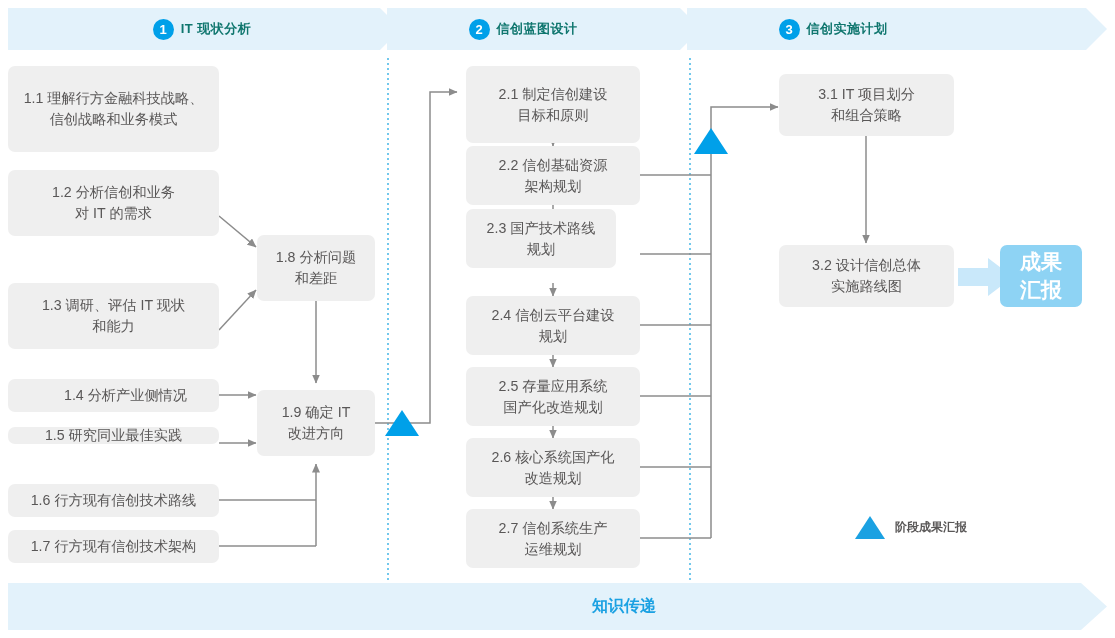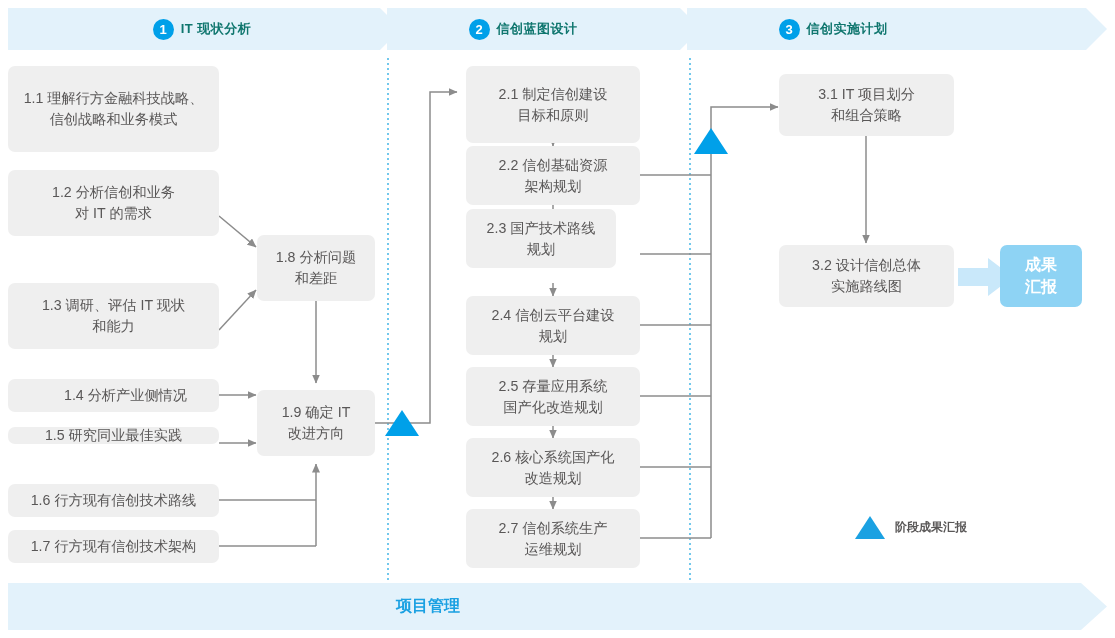--- a/index.html
+++ b/index.html
@@ -25,21 +25,21 @@
 
   
   .node{position:absolute;background:#efefef;border-radius:7px;display:flex;
         align-items:center;justify-content:center;text-align:center;
         color:#595757;font-size:14.2px;line-height:1.45;padding:0 8px;
         box-sizing:border-box;white-space:pre-line;}
 
   
   #result-box{position:absolute;background:#8ed3f4;border-radius:7px;display:flex;
               align-items:center;justify-content:center;text-align:center;
-              color:#ffffff;font-size:16px;font-weight:bold;line-height:1.35;
+              color:#ffffff;font-size:21px;font-weight:bold;line-height:1.35;
               white-space:pre-line;}
 
   
   #connectors{position:absolute;left:0;top:0;width:1115px;height:638px;
               pointer-events:none;}
 
   
   .tri{position:absolute;width:0;height:0;border-left:17px solid transparent;
        border-right:17px solid transparent;border-bottom:26px solid #00a0e9;}
 
@@ -165,14 +165,14 @@
 
 <div id="legend">
   <span class="tri-legend"></span>
   <span class="legend-text">阶段成果汇报</span>
 </div>
 
 <div id="bottom-banner">
   <svg width="1099" height="47" viewBox="0 0 1099 47">
     <path d="M0,0 L1073,0 L1099,23.5 L1073,47 L0,47 Z" fill="#e3f2fb"></path>
   </svg>
-  <div class="bottom-label" style="left:388px;">项目管理</div>
+  <div class="bottom-label" style="left:584px;">知识传递</div>
 </div>
 
 </body></html>

